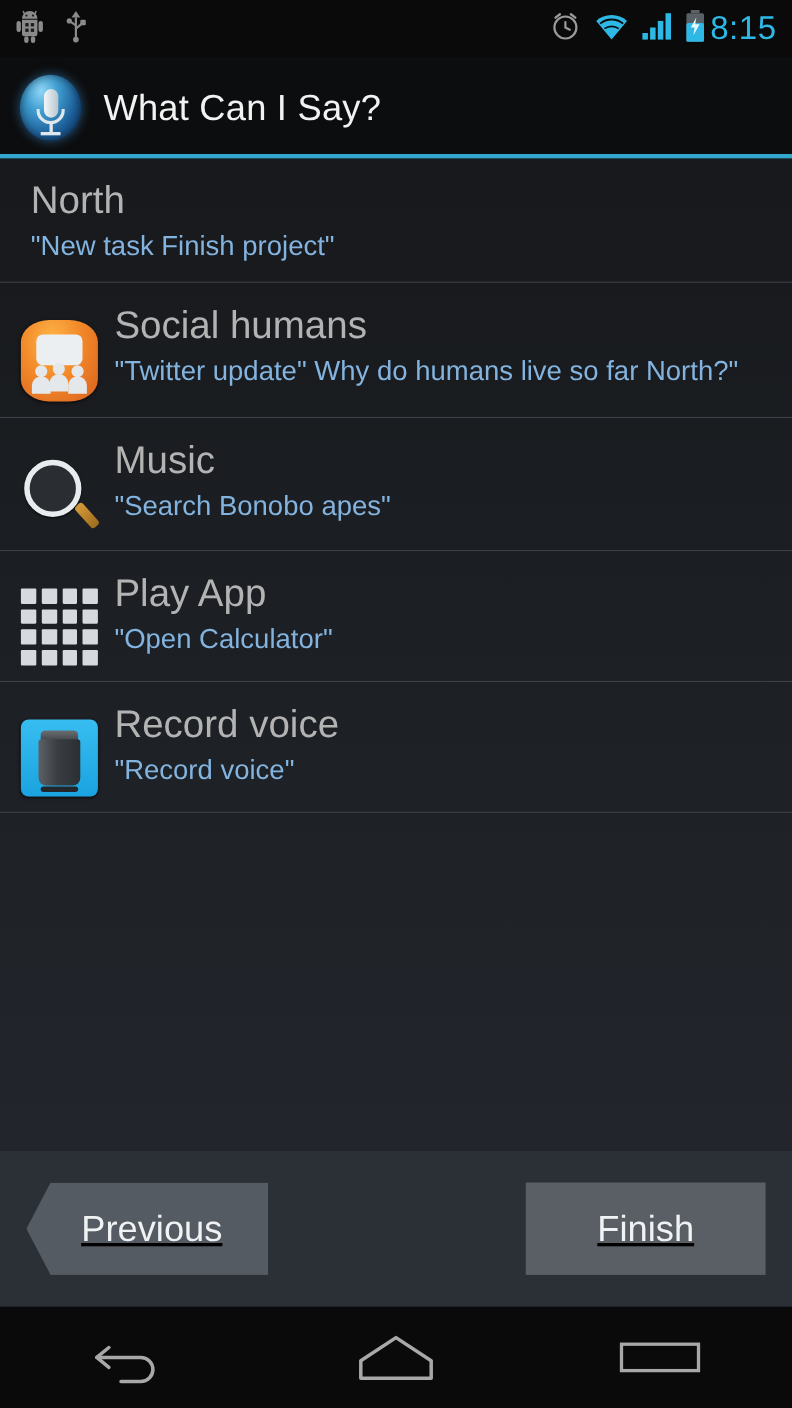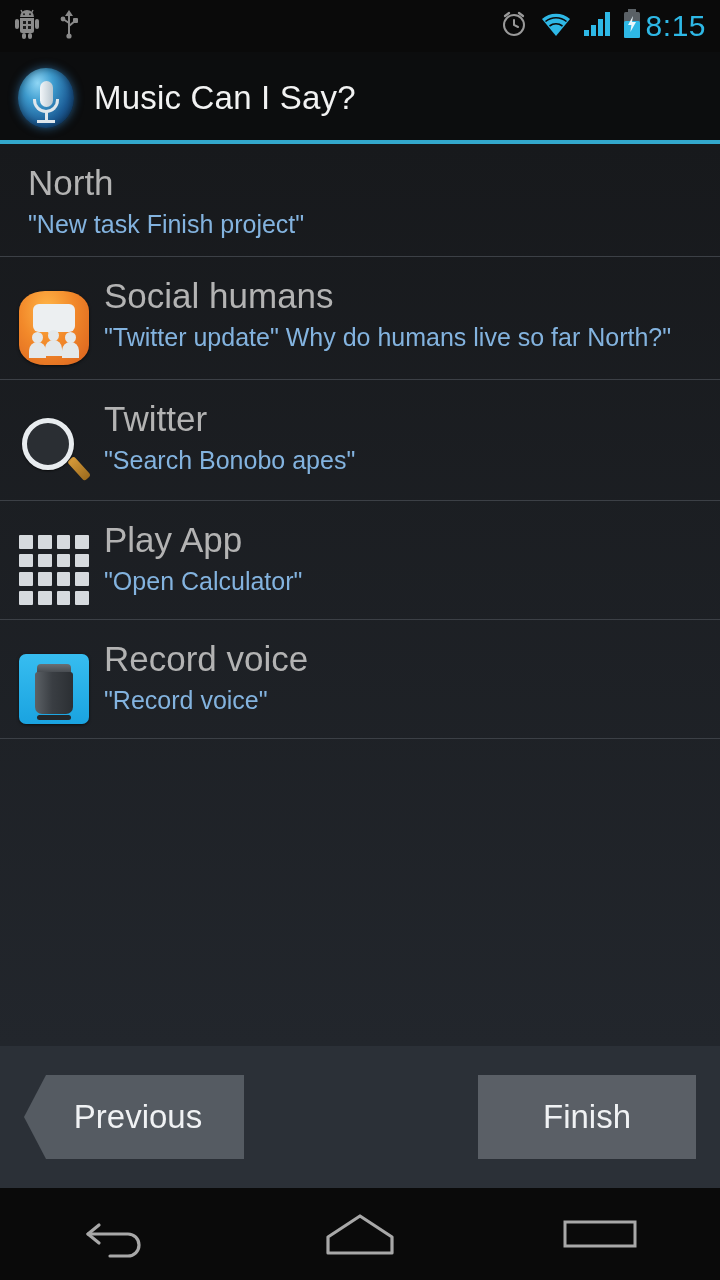--- a/index.html
+++ b/index.html
@@ -161,20 +161,21 @@
   .ic-rec .rv-base {
     position:absolute; left:18px; bottom:4px; width:34px; height:5px; border-radius:3px;
     background:#23272b;
   }
 
   
   .buttonbar {
     flex:0 0 142px; height:142px; background:#2b3037;
     display:flex; align-items:center; justify-content:space-between;
     padding:0 24px;
+    text-decoration:underline;
   }
   .btn-prev {
     background:#555b62; color:#f0f2f4; font-size:33px;
     height:84px; display:flex; align-items:center; padding:0 26px 0 34px;
     clip-path:polygon(22px 0, 100% 0, 100% 100%, 22px 100%, 0 50%);
     min-width:220px; justify-content:center;
   }
   .btn-finish {
     background:#5a5f66; color:#f0f2f4; font-size:33px;
     height:84px; display:flex; align-items:center; justify-content:center;
@@ -275,21 +276,21 @@
     <div class="sb-clock">8:15</div>
   </div>
 
   <div class="header">
     <div class="mic-badge">
       <div class="mic-body"></div>
       <div class="mic-arc"></div>
       <div class="mic-stem"></div>
       <div class="mic-base"></div>
     </div>
-    <div class="header-title">Music Can I Say?</div>
+    <div class="header-title">What Can I Say?</div>
   </div>
 
   <div class="list">
 
     <div class="row">
       <div class="row-text">
         <div class="row-title">North</div>
         <div class="row-sub">"New task Finish project"</div>
       </div>
     </div>
@@ -313,21 +314,21 @@
     </div>
 
     <div class="row">
       <div class="row-icon">
         <div class="ic-search">
           <div class="sr-handle"></div>
           <div class="sr-ring"></div>
         </div>
       </div>
       <div class="row-text">
-        <div class="row-title">Twitter</div>
+        <div class="row-title">Music</div>
         <div class="row-sub">"Search Bonobo apes"</div>
       </div>
     </div>
 
     <div class="row">
       <div class="row-icon">
         <div class="ic-grid">
           <span></span>
             <span></span>
             <span></span>

